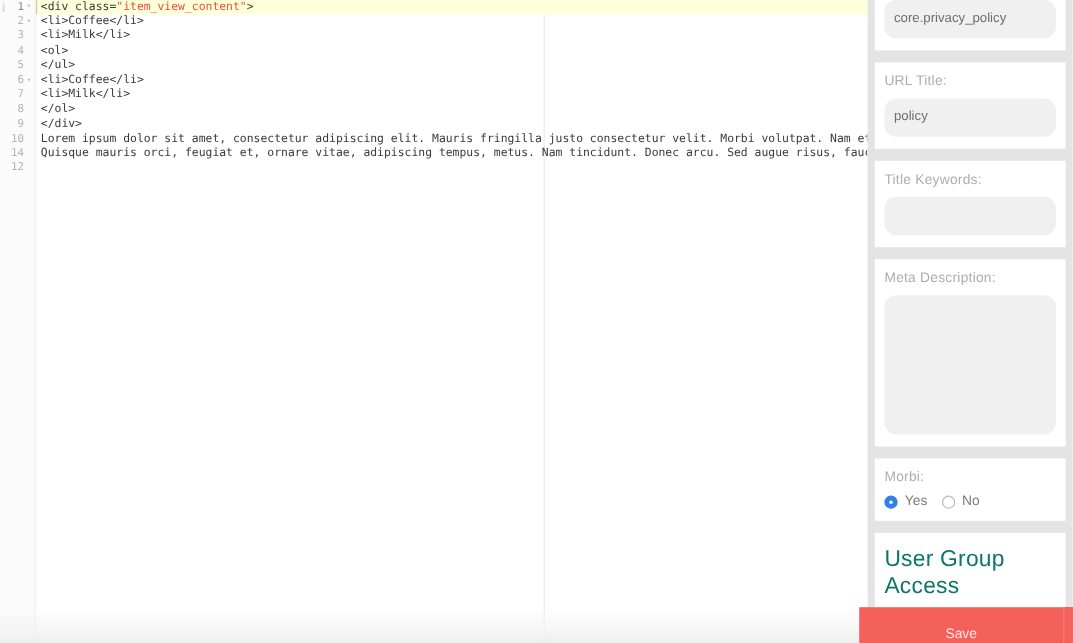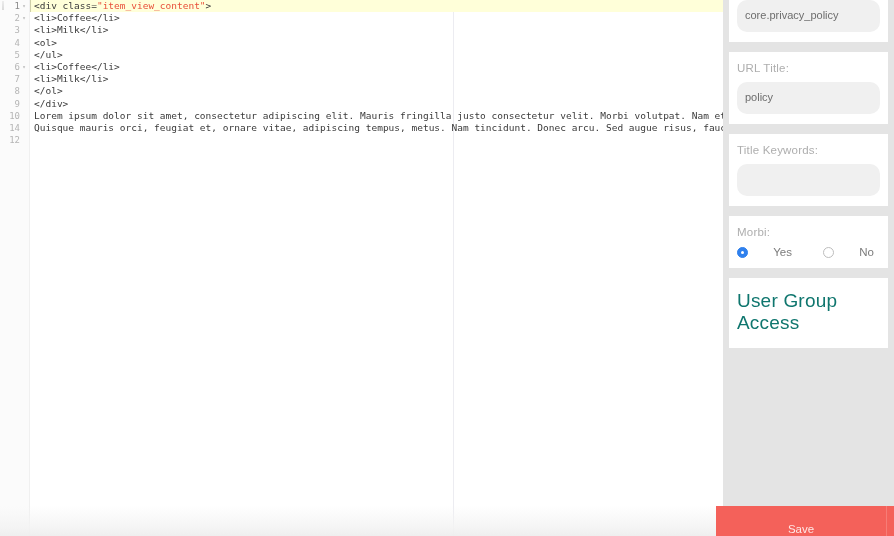--- a/index.html
+++ b/index.html
@@ -154,21 +154,20 @@
   }
   .field-input.empty { padding: 0; height: 32px; }
   .field-input.tall { height: 116px; padding: 0; }
 
   .radio-row {
     display: flex;
     align-items: center;
     gap: 6px;
     font-size: 11.5px;
     color: #7b7b7b;
-    justify-content: space-between;
   }
   .radio {
     width: 11px; height: 11px;
     border-radius: 50%;
     border: 1px solid #bdbdbd;
     background: #fff;
     display: inline-block;
     position: relative;
     flex: none;
   }
@@ -305,20 +304,24 @@
     <div class="panel">
       <div class="field-label">URL Title:</div>
       <div class="field-input">policy</div>
     </div>
 
     <div class="panel">
       <div class="field-label">Title Keywords:</div>
       <div class="field-input empty"></div>
     </div>
 
+    <div class="panel">
+      <div class="field-label">Meta Description:</div>
+      <div class="field-input tall"></div>
+    </div>
 
     <div class="panel">
       <div class="field-label">Morbi:</div>
       <div class="radio-row">
         <span class="radio on"></span>
         <span class="radio-label">Yes</span>
         <span class="radio"></span>
         <span class="radio-label">No</span>
       </div>
     </div>

